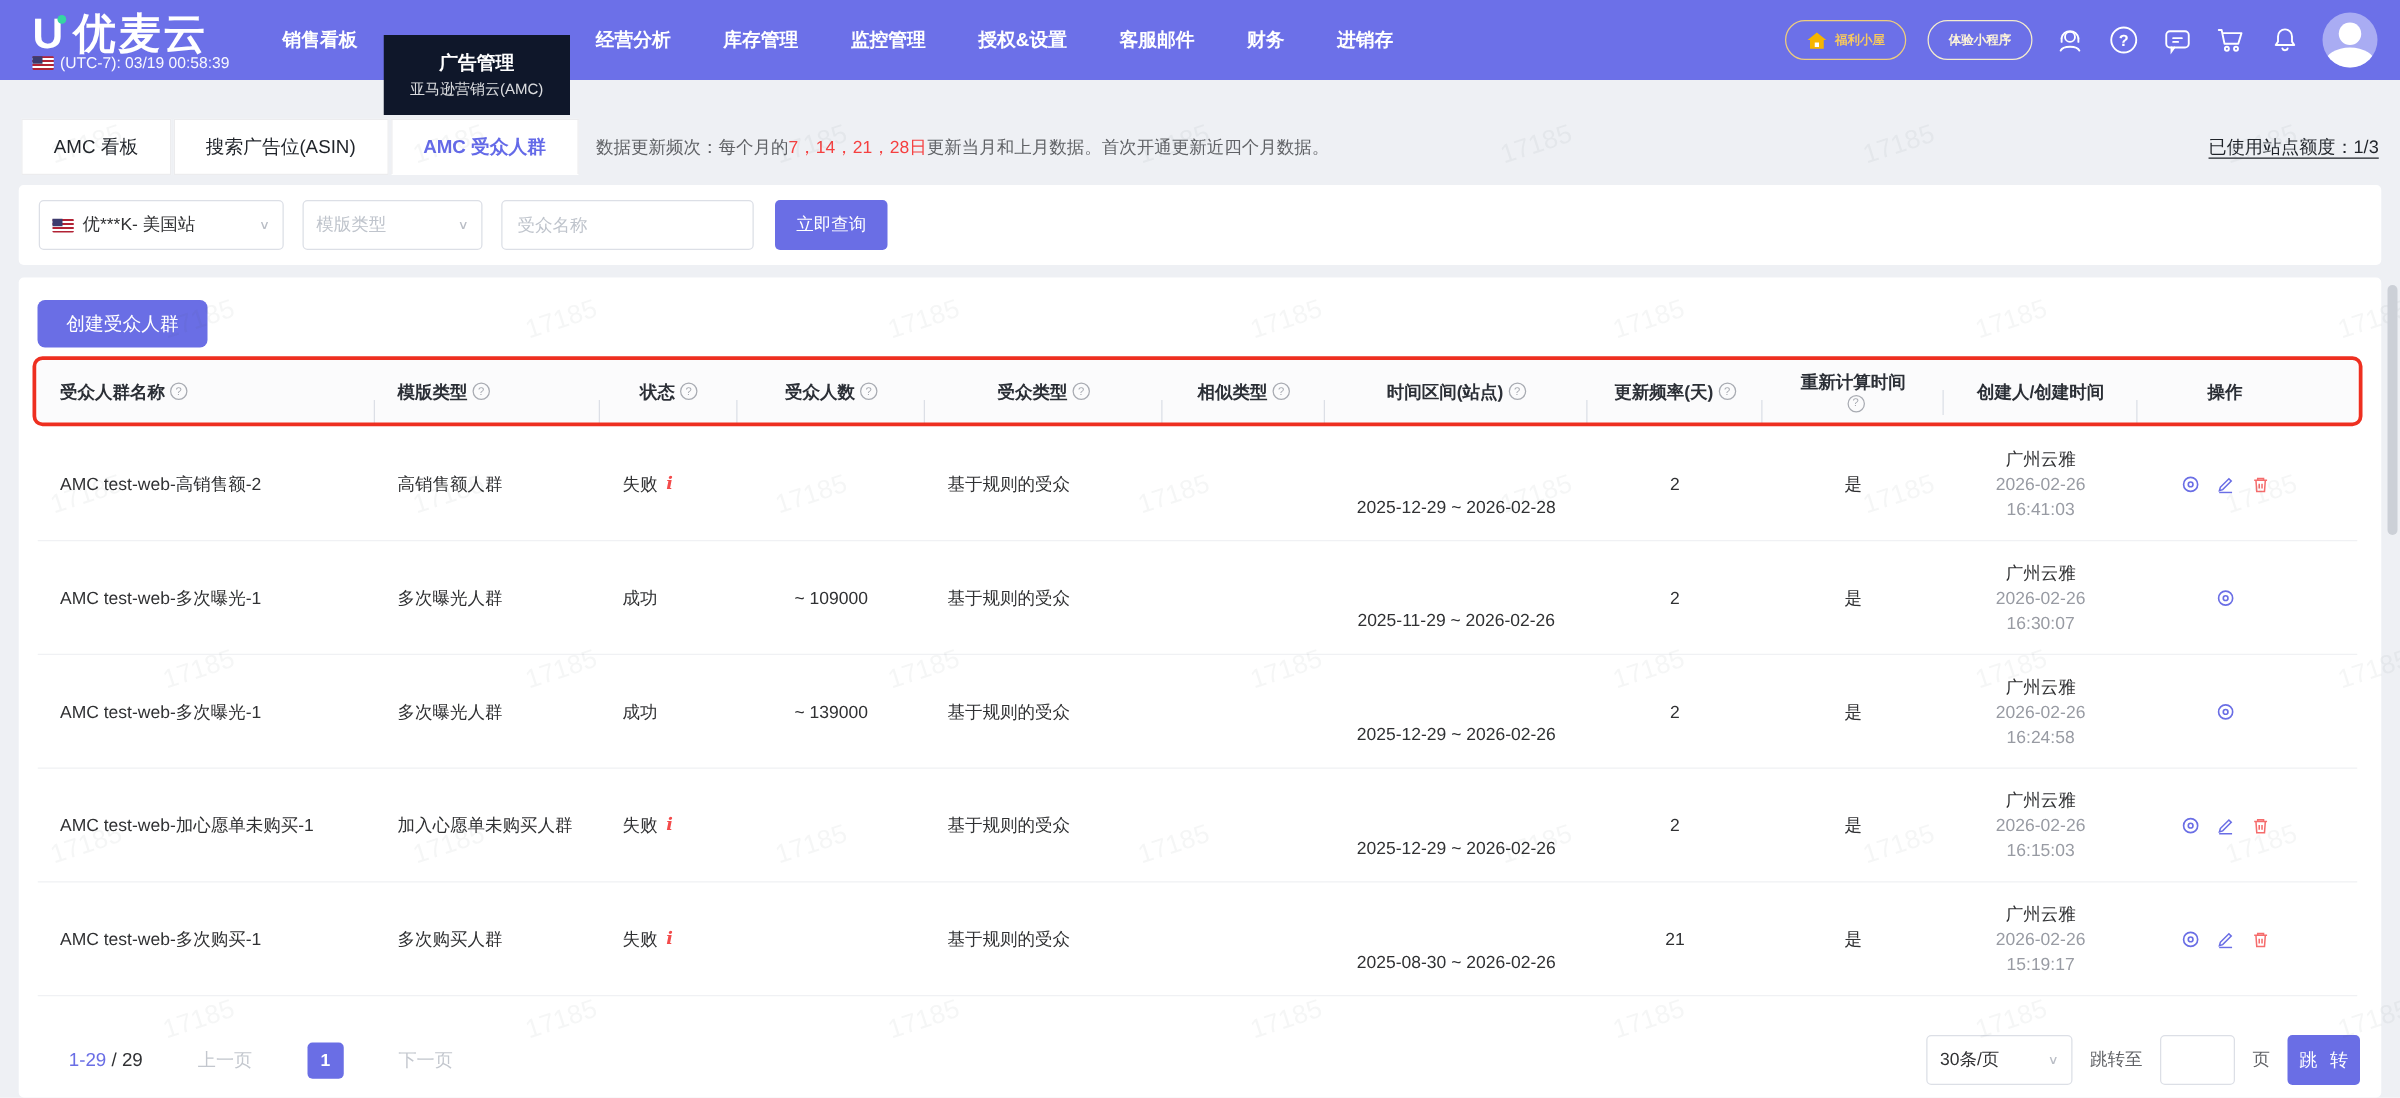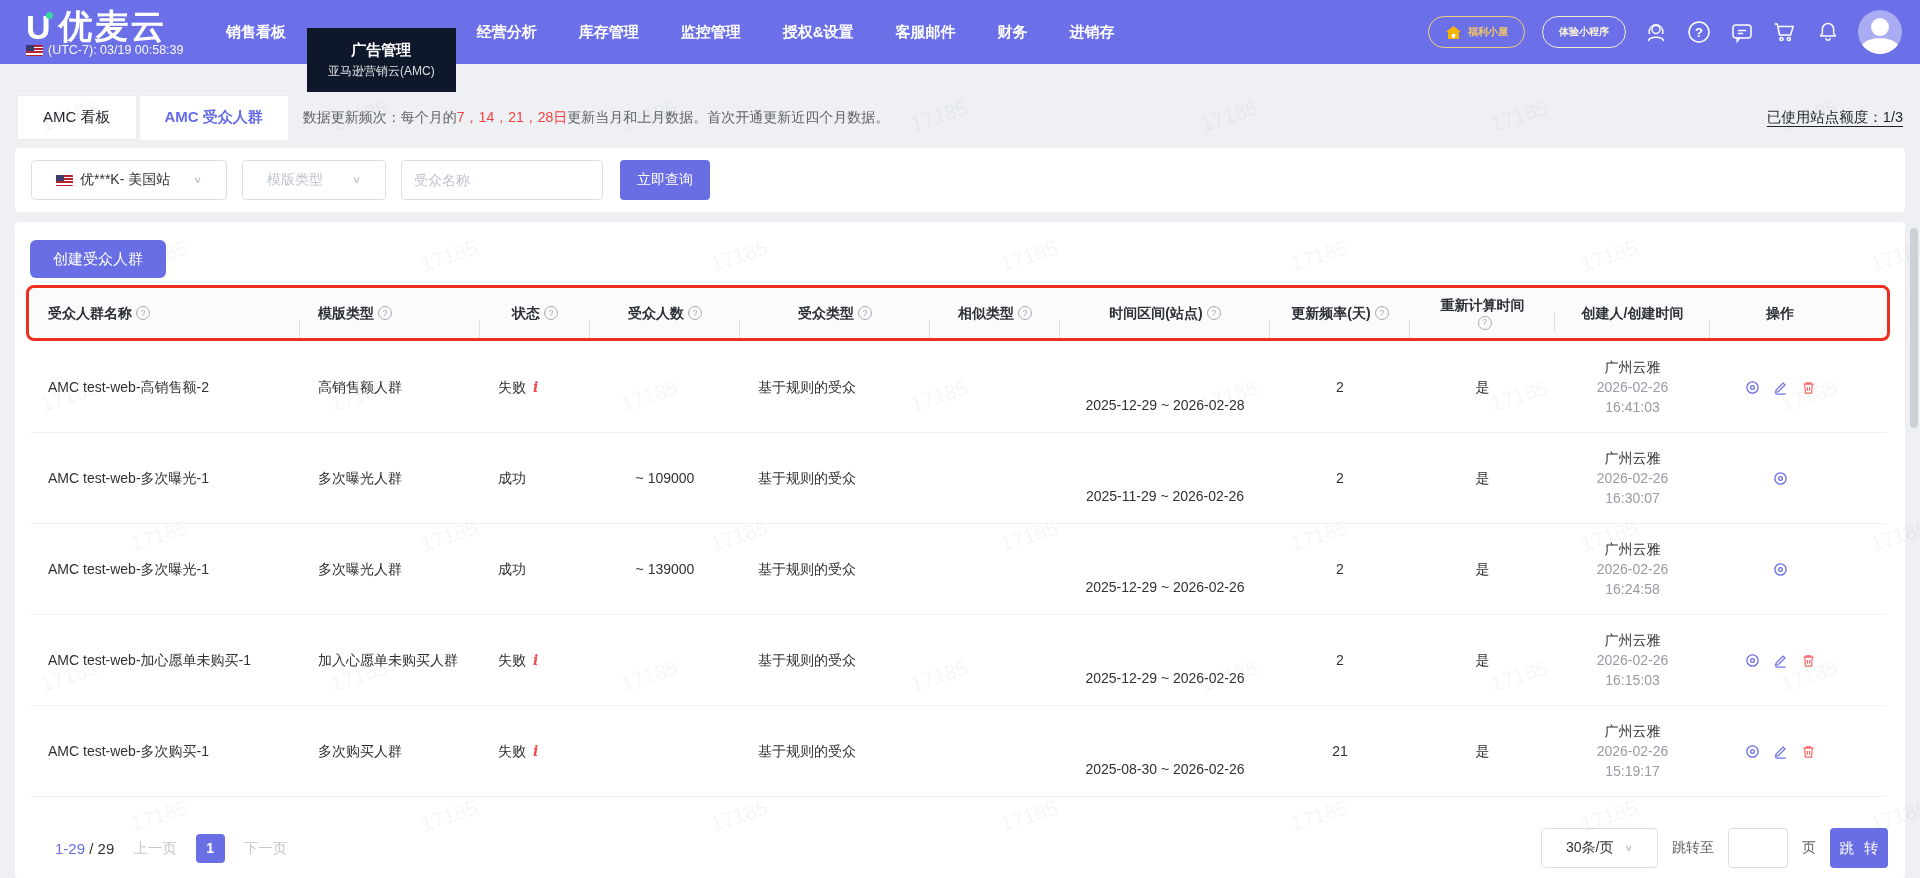--- a/index.html
+++ b/index.html
@@ -38,21 +38,21 @@
   .tab.active { color:#646ae8; font-weight:bold; border-bottom-color:#fff; }
   .notice { display:flex; align-items:center; margin-left:12px; color:#606266; font-size:14px; white-space:nowrap; }
   .notice .red { color:#f53f3f; }
   .quota { margin-left:auto; display:flex; align-items:center; color:#1f2329; font-size:14.5px;
     text-decoration:underline; text-underline-offset:4px; cursor:pointer; white-space:nowrap; }
 
   
   .filter-card { position:absolute; left:15px; top:148px; width:1890px; height:64px; background:#fff; border-radius:4px; z-index:5; }
   .filter-inner { display:flex; align-items:center; gap:15px; padding:12px 16px; }
   .sel { height:40px; border:1px solid #dcdfe6; border-radius:4px; background:#fff; display:flex;
-    align-items:center; padding:0 24px; cursor:pointer; }
+    align-items:center; padding:0 10px; cursor:pointer; }
   .sel .chev { margin-left:auto; color:#b9bdc5; font-size:12px; transform:scaleY(.8); }
   .sel-site { width:196px; gap:7px; color:#303133; }
   .sel-tpl { width:144px; color:#bfc4cc; }
   .inp { height:40px; width:202px; border:1px solid #dcdfe6; border-radius:4px; padding:0 12px; font-size:14px;
     font-family:inherit; color:#303133; }
   .inp::placeholder { color:#bfc4cc; }
   .btn-primary { height:40px; background:#6a6ee5; color:#fff; border:none; border-radius:4px;
     font-size:14px; font-family:inherit; padding:0 17px; cursor:pointer; margin-left:2px; }
 
   
@@ -80,21 +80,21 @@
   .c6{width:210px;} .c7{width:140px;} .c8{width:145px;} .c9{width:155px;} .c10{width:140px;}
   .err-i { color:#f34b4b; font-weight:bold; font-family:"DejaVu Serif",serif; font-style:italic; margin-left:7px; cursor:pointer; }
   .creator-cell { display:flex; flex-direction:column; align-items:center; line-height:20px; }
   .creator-cell .cname { color:#303133; }
   .creator-cell .cdate { color:#989ba3; }
   .actions { display:flex; align-items:center; justify-content:center; gap:13px; }
   .action-btn { display:inline-flex; cursor:pointer; }
 
   
   .pager { position:absolute; left:0; top:604px; width:1890px; height:44px; display:flex; align-items:center; }
-  .pg-left { display:flex; align-items:center; margin-left:40px; gap:19px; }
+  .pg-left { display:flex; align-items:center; margin-left:40px; gap:44px; }
   .pg-range { font-size:15px; color:#303133; }
   .pg-range .hl { color:#6a6ee5; }
   .pg-nav { color:#c3c7ce; font-size:14.5px; cursor:default; }
   .pg-num { width:29px; height:29px; background:#6a6ee5; color:#fff; border-radius:4px; display:flex;
     align-items:center; justify-content:center; font-size:14px; font-weight:bold; cursor:pointer; }
   .pg-right { margin-left:auto; margin-right:17px; display:flex; align-items:center; gap:14px; }
   .pg-size { width:117px; height:40px; color:#303133; }
   .pg-label { color:#606266; }
   .pg-input { width:60px; height:40px; border:1px solid #dcdfe6; border-radius:4px; font-family:inherit; padding:0 8px; font-size:14px; }
   .btn-jump { height:40px; width:58px; background:#6a6ee5; color:#fff; border:none; border-radius:4px;
@@ -195,20 +195,21 @@
           <path d="M10.9 19.7a2.2 2.2 0 0 0 4.2 0"></path>
       </svg>
     </div>
     <div class="avatar"></div>
   </div>
 </div>
 
 <div class="tabbar">
   <div id="tabs-holder" style="display:flex;">
       <div class="tab">AMC 看板</div>
+      <div class="tab">搜索广告位(ASIN)</div>
       <div class="tab active">AMC 受众人群</div>
     </div>
   <div class="notice">
     <span>数据更新频次：每个月的 </span>
     <span class="red">7，14，21，28日</span>
     <span> 更新当月和上月数据。首次开通更新近四个月数据。</span>
   </div>
   <div class="quota">已使用站点额度：1/3</div>
 </div>
 

